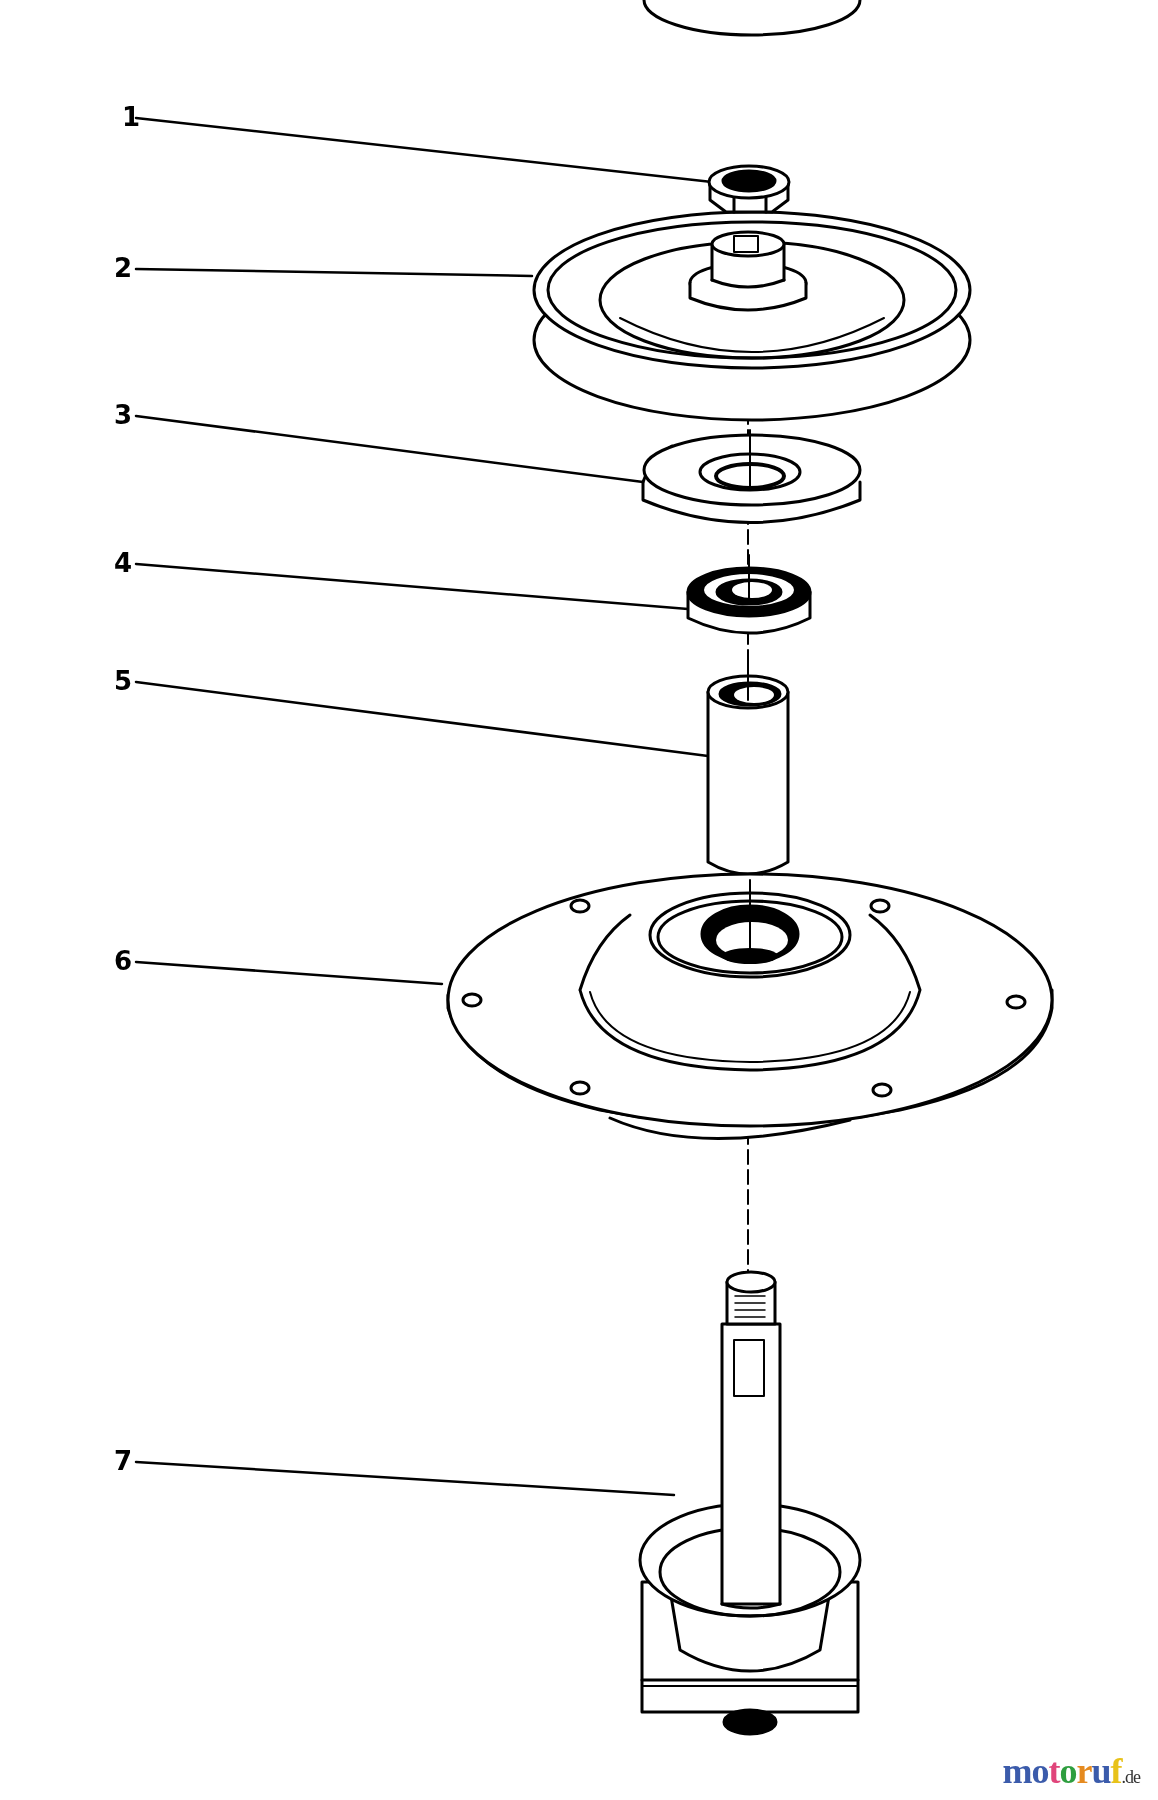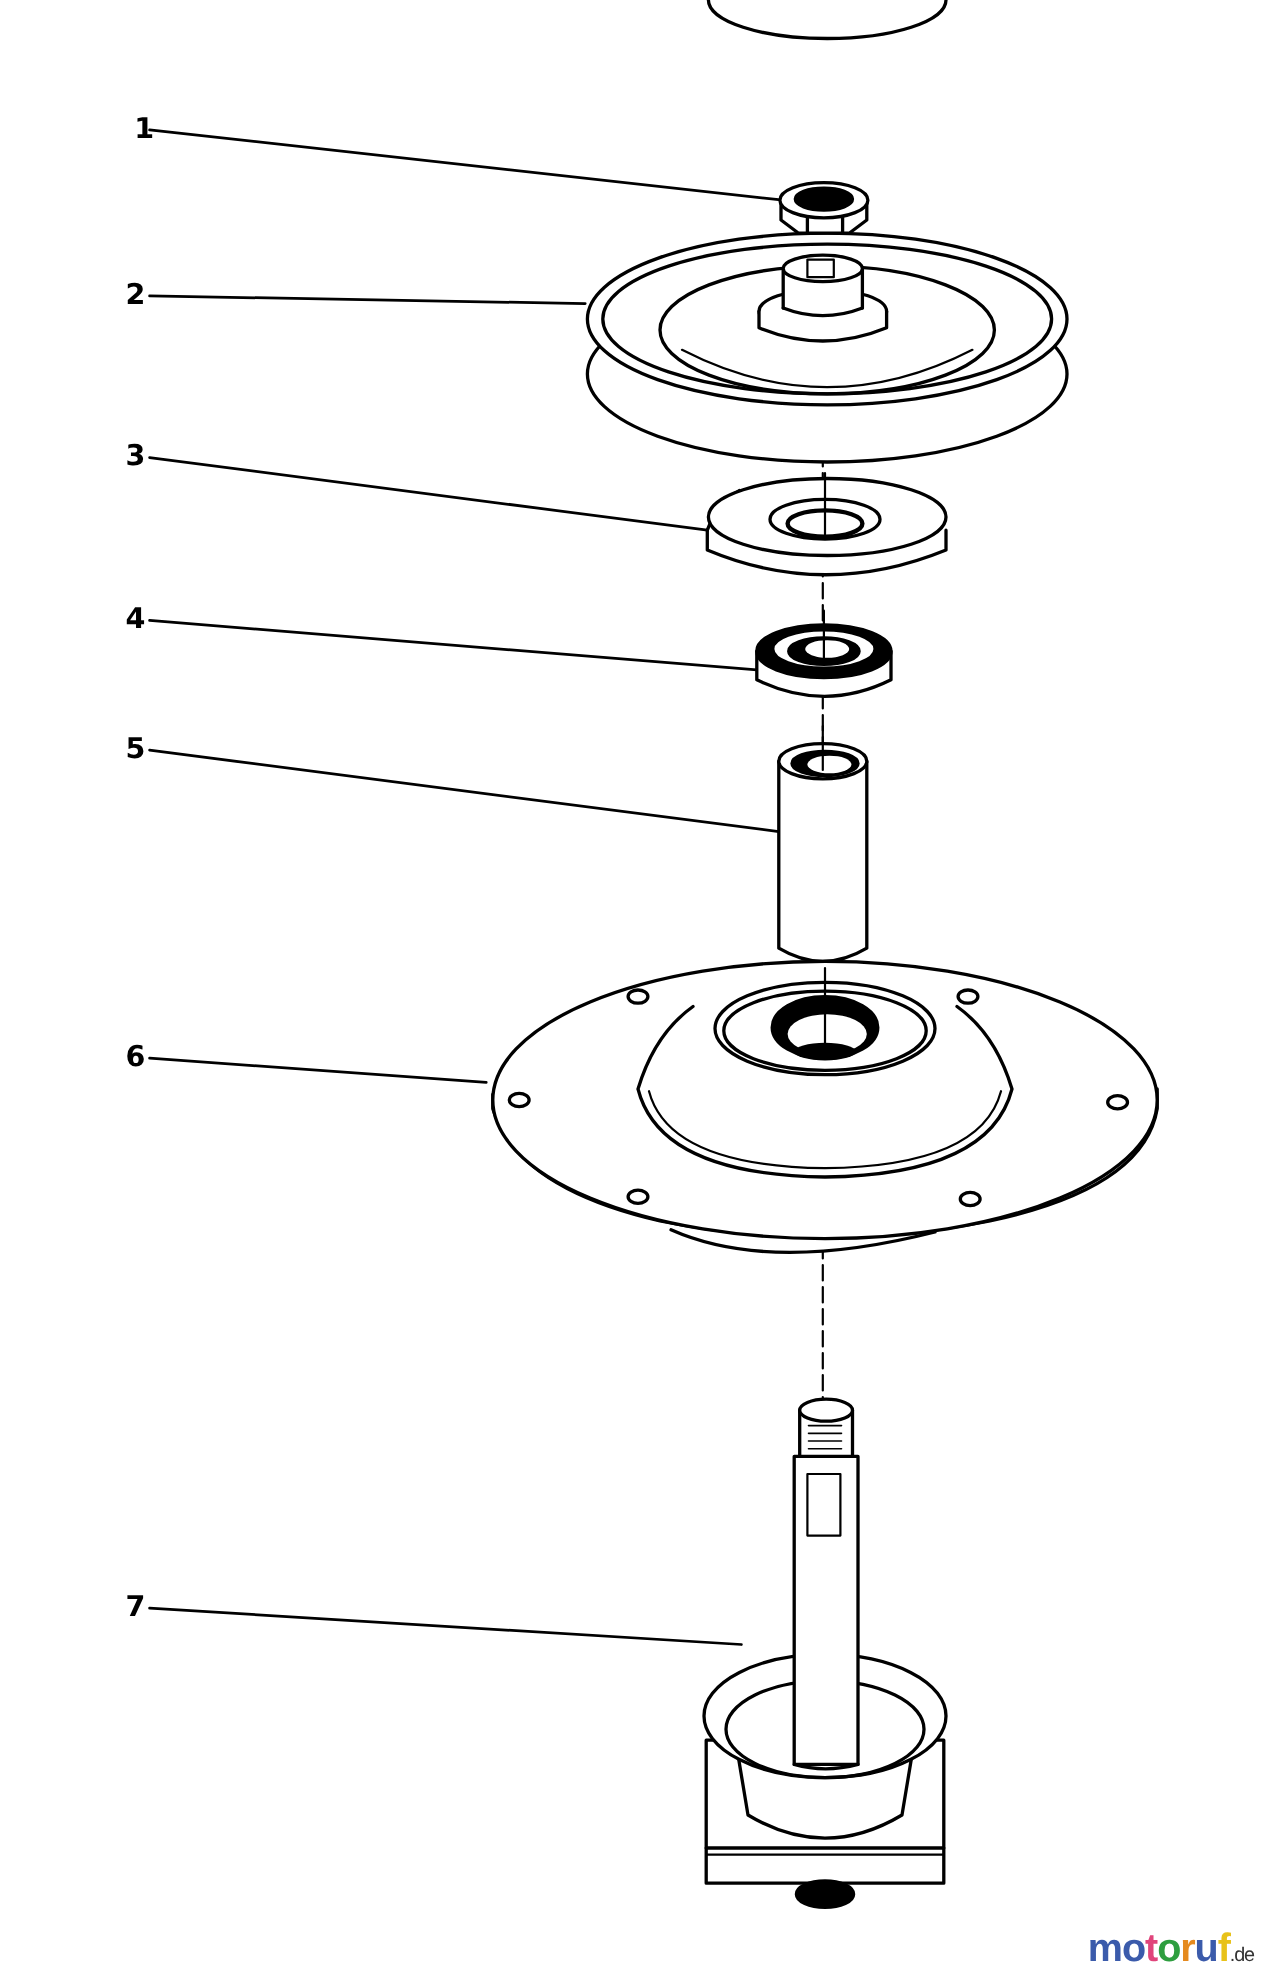--- a/index.html
+++ b/index.html
@@ -1,19 +1,19 @@
 <!DOCTYPE html>
 <html><head>
 <meta charset="utf-8">
 <style>
   html, body { margin: 0; padding: 0; background: #ffffff; }
   body { width: 1158px; height: 1800px; position: relative; overflow: hidden; font-family: "DejaVu Sans", sans-serif; }
   #diagram { position: absolute; left: 0; top: 0; width: 1158px; height: 1800px; }
   .callout-label { position: absolute; font-family: "DejaVu Sans", sans-serif; font-weight: bold; font-size: 26px; color: #000; line-height: 1; }
-  .watermark { position: absolute; right: 18px; bottom: 8px; font-family: Liberation Sans, sans-serif; font-size: 36px; font-weight: bold; letter-spacing: -1px; }
+  .watermark { position: absolute; right: 18px; bottom: 8px; font-family: Liberation Serif, serif; font-size: 36px; font-weight: bold; letter-spacing: -1px; }
   .watermark .tld { font-size: 18px; font-weight: normal; color: #333; }
   .wm-c { display: inline; }
 </style>
 </head>
 <body>
 
 <svg id="diagram" viewBox="0 0 1158 1800" xmlns="http://www.w3.org/2000/svg" fill="none" stroke="#000" stroke-linecap="round" stroke-linejoin="round">
 
   <g stroke-width="2.5">
     <line x1="136" y1="118" x2="712" y2="182"></line>

